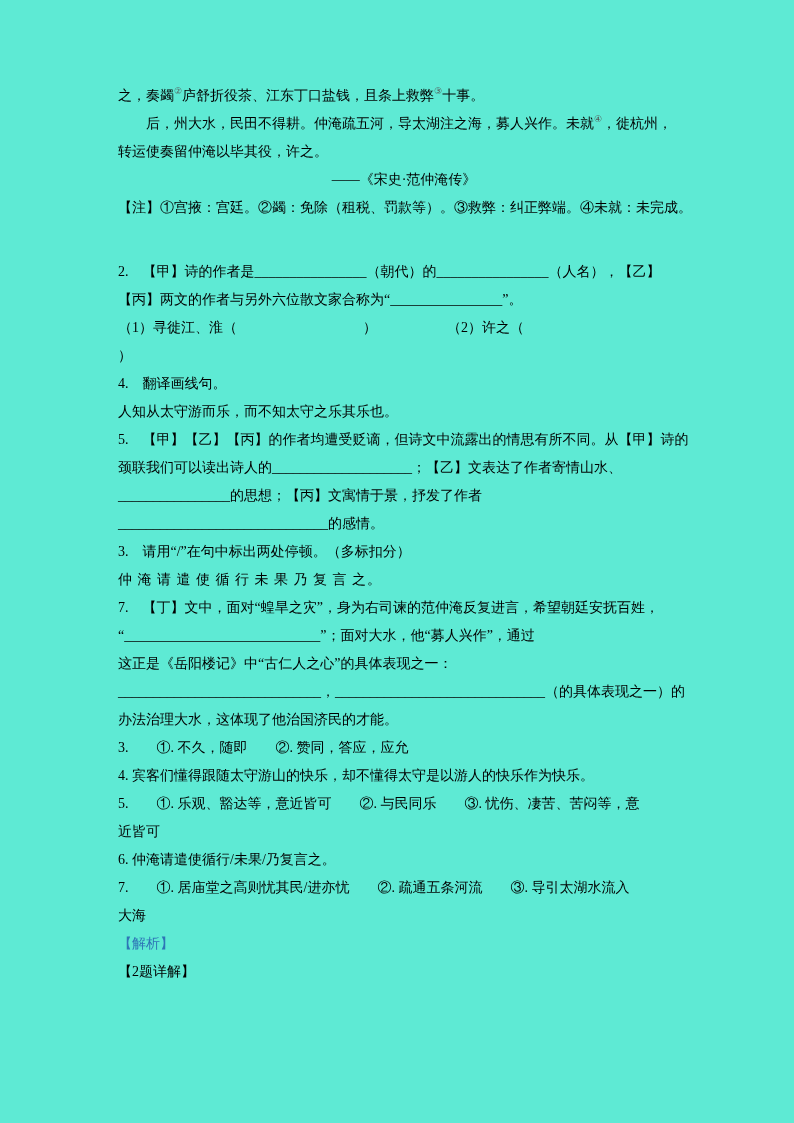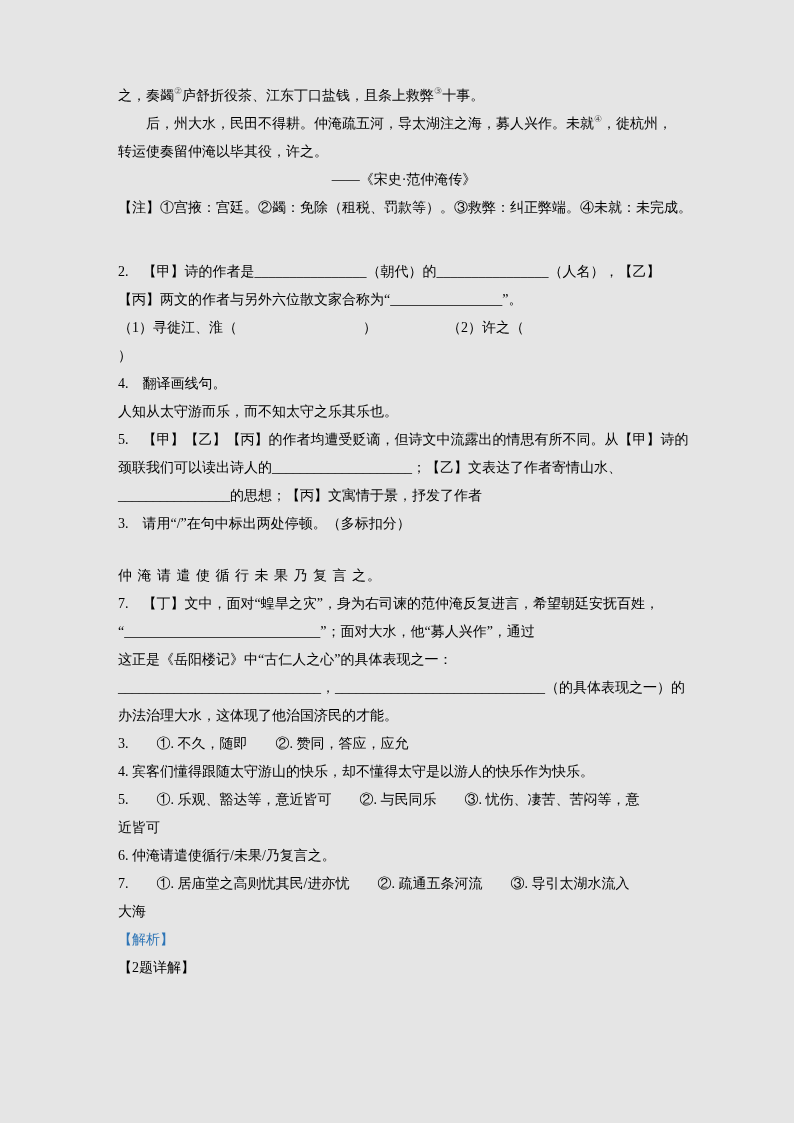--- a/index.html
+++ b/index.html
@@ -4,41 +4,41 @@
 <style>
   html, body {
     margin: 0;
     padding: 0;
     background: #ffffff;
   }
   .page {
     position: relative;
     width: 794px;
     height: 1123px;
-    background: #e5e5e5;
+    background: #5eead4;
     overflow: hidden;
     font-family: "Liberation Serif", "DejaVu Serif", serif;
     font-size: 14px;
     color: #000000;
   }
   .content {
     position: absolute;
     top: 82px;
     left: 118px;
     width: 572px;
   }
   .line {
     height: 28px;
     line-height: 28px;
     white-space: nowrap;
   }
   .indent { text-indent: 28px; }
   .right { text-align: center; }
   .gap { height: 36px; }
-  .spread { letter-spacing: 1px; margin-top: 24px; }
+  .spread { letter-spacing: 1px; }
   sup.ref {
     font-size: 9px;
     vertical-align: super;
     line-height: 0;
     color: #555555;
   }
   .blue { color: #2e75b6; }
 </style>
 </head>
 <body>
@@ -56,20 +56,21 @@
 
     <div class="line">2.　【甲】诗的作者是________________（朝代）的________________（人名），【乙】</div>
     <div class="line">【丙】两文的作者与另外六位散文家合称为“________________”。</div>
     <div class="line">（1）寻徙江、淮（　　　　　　　　　）　　　　　（2）许之（</div>
     <div class="line">）</div>
     <div class="line">4.　翻译画线句。</div>
     <div class="line">人知从太守游而乐，而不知太守之乐其乐也。</div>
     <div class="line">5.　【甲】【乙】【丙】的作者均遭受贬谪，但诗文中流露出的情思有所不同。从【甲】诗的</div>
     <div class="line">颈联我们可以读出诗人的____________________；【乙】文表达了作者寄情山水、</div>
     <div class="line">________________的思想；【丙】文寓情于景，抒发了作者</div>
+    <div class="line">______________________________的感情。</div>
     <div class="line">3.　请用“/”在句中标出两处停顿。（多标扣分）</div>
     <div class="line spread">仲 淹 请 遣 使 循 行 未 果 乃 复 言 之。</div>
     <div class="line">7.　【丁】文中，面对“蝗旱之灾”，身为右司谏的范仲淹反复进言，希望朝廷安抚百姓，</div>
     <div class="line">“____________________________”；面对大水，他“募人兴作”，通过</div>
     <div class="line">这正是《岳阳楼记》中“古仁人之心”的具体表现之一：</div>
     <div class="line">_____________________________，______________________________（的具体表现之一）的</div>
     <div class="line">办法治理大水，这体现了他治国济民的才能。</div>
 
     <div class="line">3.　　①. 不久，随即　　②. 赞同，答应，应允</div>
     <div class="line">4. 宾客们懂得跟随太守游山的快乐，却不懂得太守是以游人的快乐作为快乐。</div>

